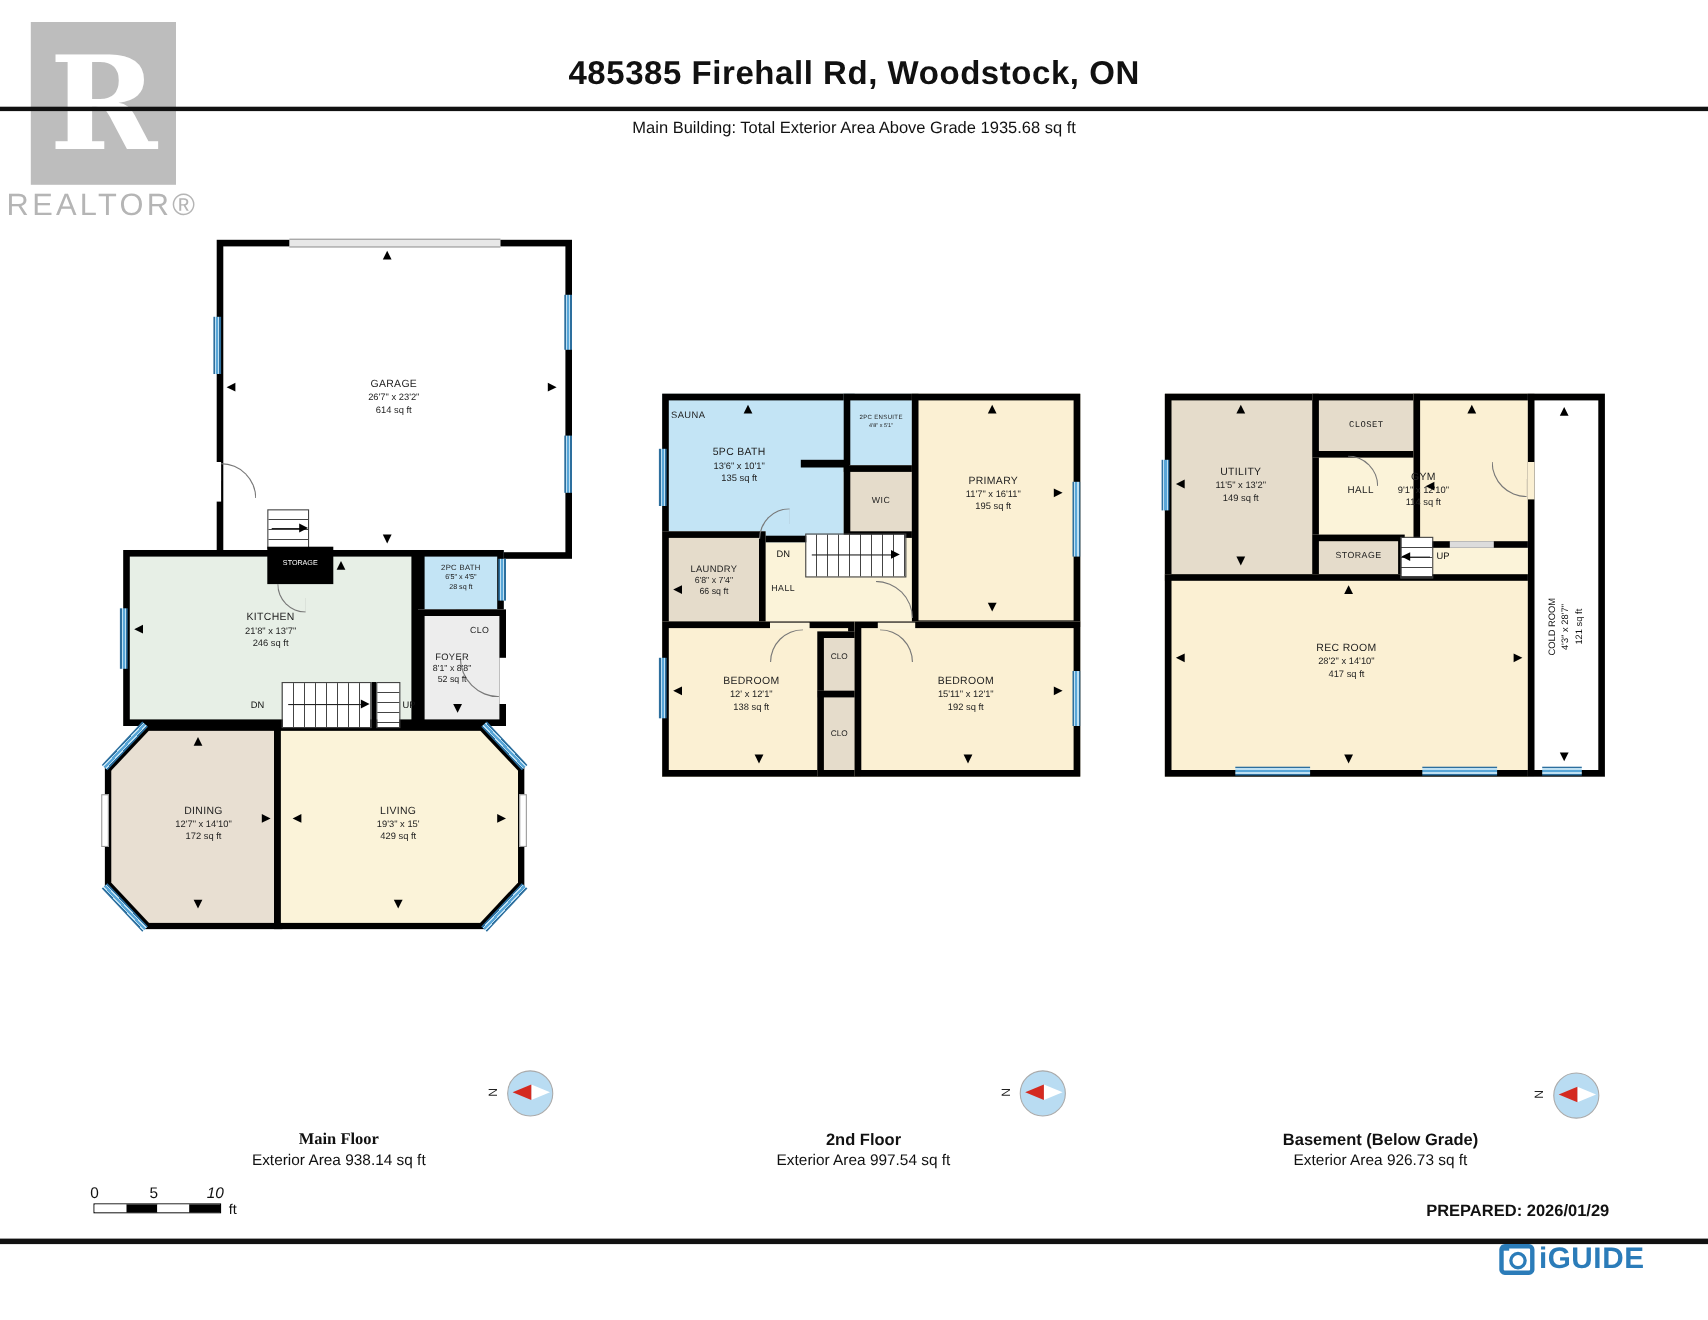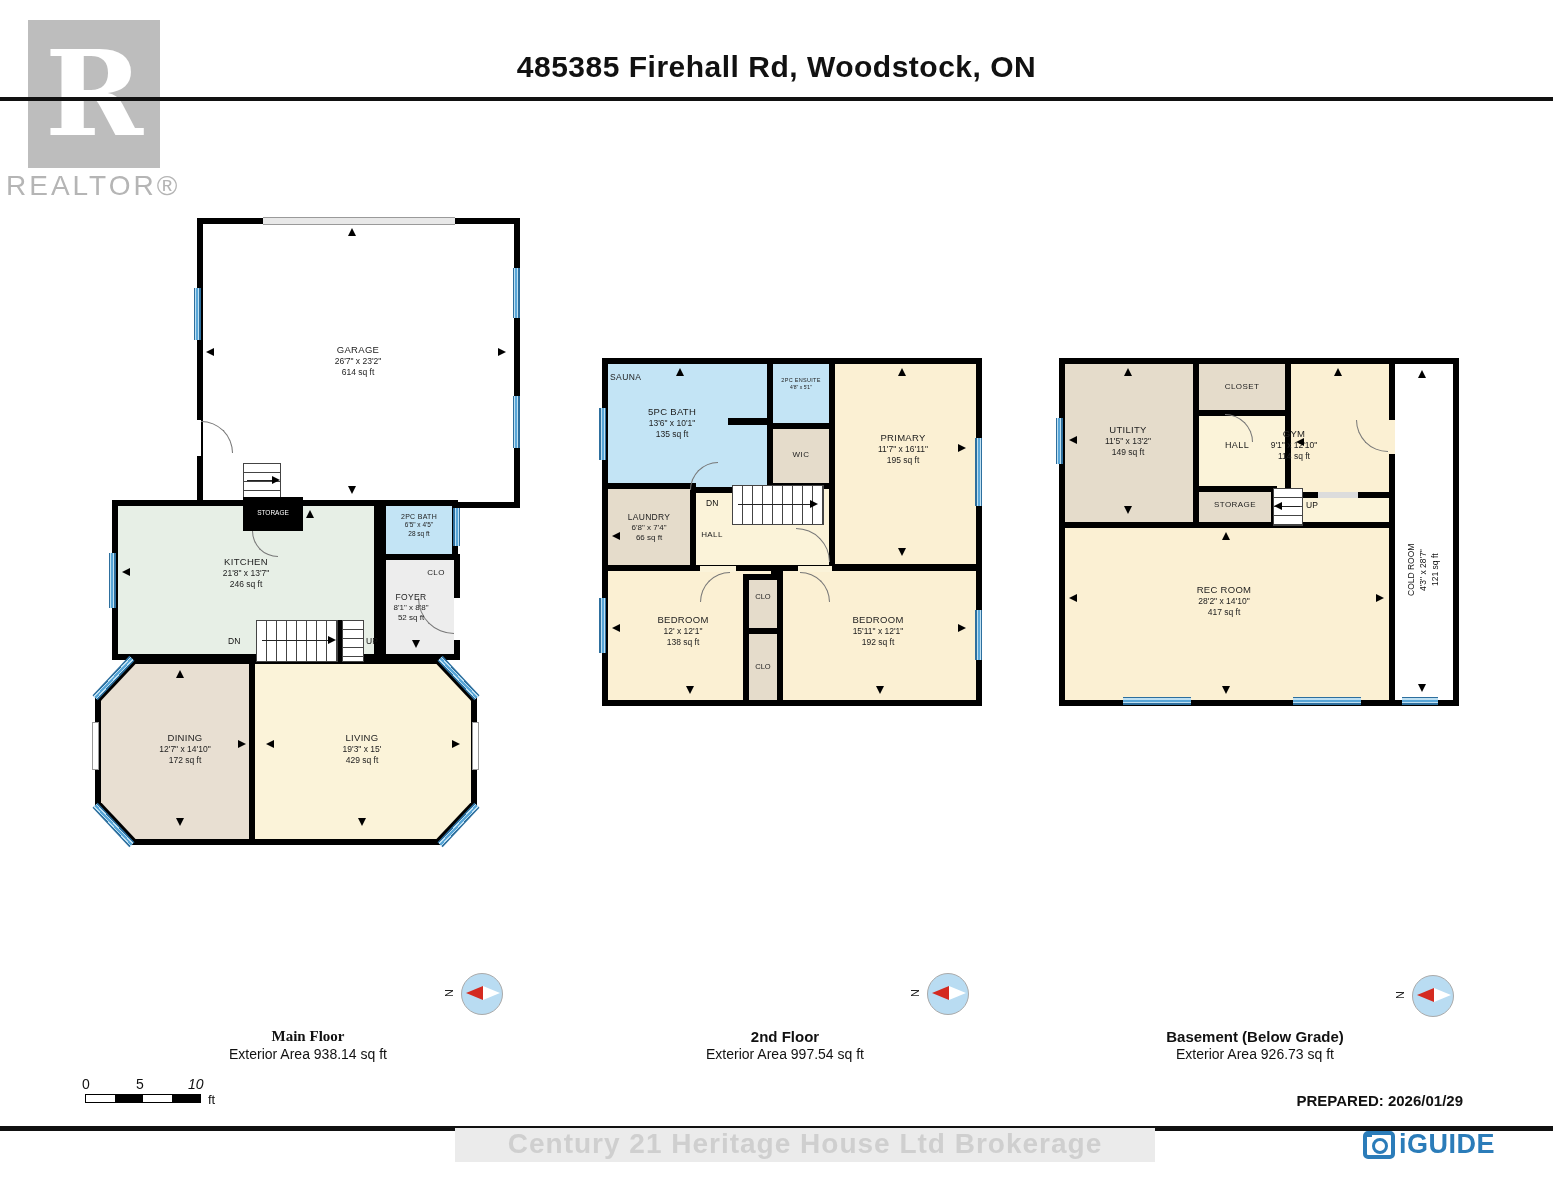--- a/index.html
+++ b/index.html
@@ -86,20 +86,21 @@
 <body>
 
 <div class="page">
 
   <div class="realtor-box">
     <span class="realtor-r">R</span>
   </div>
   <div class="hrule"></div>
   <div class="realtor-text">REALTOR®</div>
   <div class="title">485385 Firehall Rd, Woodstock, ON</div>
+  <div class="subtitle">Main Building: Total Exterior Area Above Grade 1935.68 sq ft</div>
 
   <div>
     <div class="room" style="left:197px;top:218px;width:323px;height:290px;background:#fff;"></div>
     <div class="abs" style="left:263px;top:217px;width:192px;height:8px;background:#e8e8e8;border-top:1.5px solid #9a9a9a;border-bottom:1.5px solid #9a9a9a;box-sizing:border-box;z-index:5;"></div>
     <div class="room" style="left:112px;top:500px;width:268px;height:160px;background:#e7efe6;"></div>
     <div class="room" style="left:380px;top:500px;width:78px;height:60px;background:#c3e4f5;"></div>
     <div class="room" style="left:414px;top:554px;width:44px;height:38px;background:#e5dccb;"></div>
     <div class="room" style="left:380px;top:554px;width:80px;height:106px;background:#ededed;"></div>
     <div class="wall" style="left:243px;top:497px;width:60px;height:34px;z-index:5;"></div>
     <div class="rlabel" style="left:243px;top:509px;width:60px;color:#fff;font-size:6.5px;z-index:6;">STORAGE</div>
@@ -284,21 +285,21 @@
     <div class="stairs-v" style="left:1273px;top:488px;width:30px;height:38px;"></div>
     <div class="sline" style="left:1278px;top:506px;width:22px;"></div>
     <div class="ar left" style="left:1274px;top:502px;"></div>
     <div class="slabel" style="left:1306px;top:500px;">UP</div>
 
     <div class="rlabel" style="left:1058px;top:424px;width:140px;">
       <div class="rname">UTILITY</div>
       <div class="rdims">11'5" x 13'2"</div>
       <div class="rarea">149 sq ft</div>
     </div>
-    <div class="rlabel single" style="left:1192px;top:382px;width:100px;">CLOSET</div>
+    <div class="rlabel single" style="left:1192px;top:382px;width:100px;font-family:Liberation Mono, monospace;">CLOSET</div>
     <div class="rlabel single" style="left:1207px;top:440px;width:60px;font-size:9px;">HALL</div>
     <div class="rlabel" style="left:1224px;top:428px;width:140px;">
       <div class="rname">GYM</div>
       <div class="rdims">9'1" x 12'10"</div>
       <div class="rarea">114 sq ft</div>
     </div>
     <div class="rlabel single" style="left:1193px;top:500px;width:84px;">STORAGE</div>
     <div class="rlabel" style="left:1154px;top:584px;width:140px;">
       <div class="rname">REC ROOM</div>
       <div class="rdims">28'2" x 14'10"</div>
@@ -358,19 +359,18 @@
       <div class="sb-b"></div>
       <div class="sb-w"></div>
       <div class="sb-b"></div>
     </div>
     <div class="scale-ft">ft</div>
   </div>
 
   <div class="prepared">PREPARED: 2026/01/29</div>
 
   <div class="frule"></div>
-  <div class="watermark">Century 21 Heritage House Ltd Brokerage</div>
   <div class="iguide">
     <div class="ig-icon"></div>
     <div class="ig-text">iGUIDE</div>
   </div>
 
 </div>
 
 </body></html>

